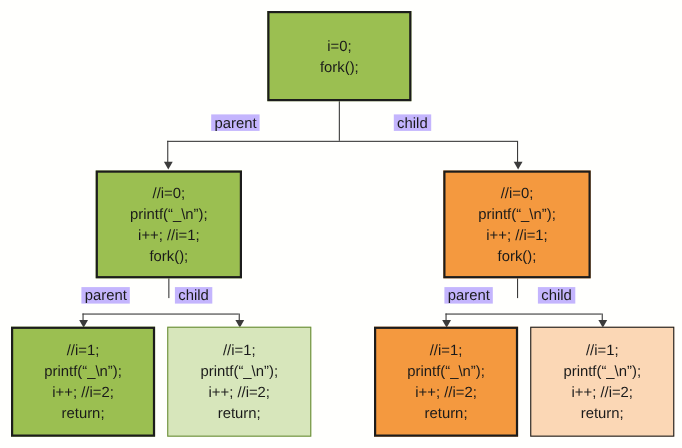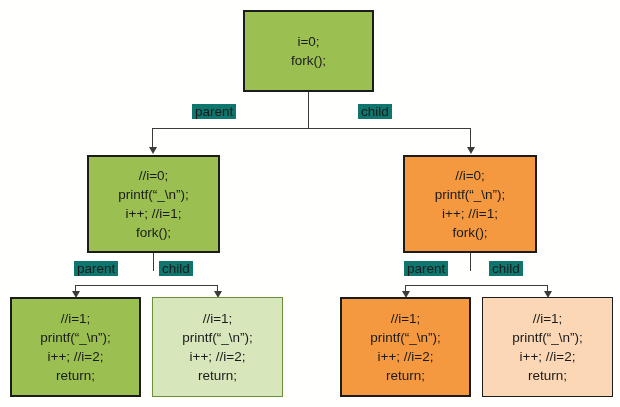--- a/index.html
+++ b/index.html
@@ -57,21 +57,21 @@
     border-left: 4px solid transparent;
     border-right: 4px solid transparent;
     border-top: 7px solid #3b3b3b;
   }
 
   
   .edge-label {
     position: absolute;
     font-size: 13.5px;
     color: #1a1a1a;
-    background: #0f766e;
+    background: #c4b5fd;
     padding: 0 3px;
     white-space: nowrap;
   }
 </style>
 </head>
 <body>
 
 <div id="diagram">
 
   <div class="ln-v" style="left:308px; top:92px;  height:36px;"></div>

